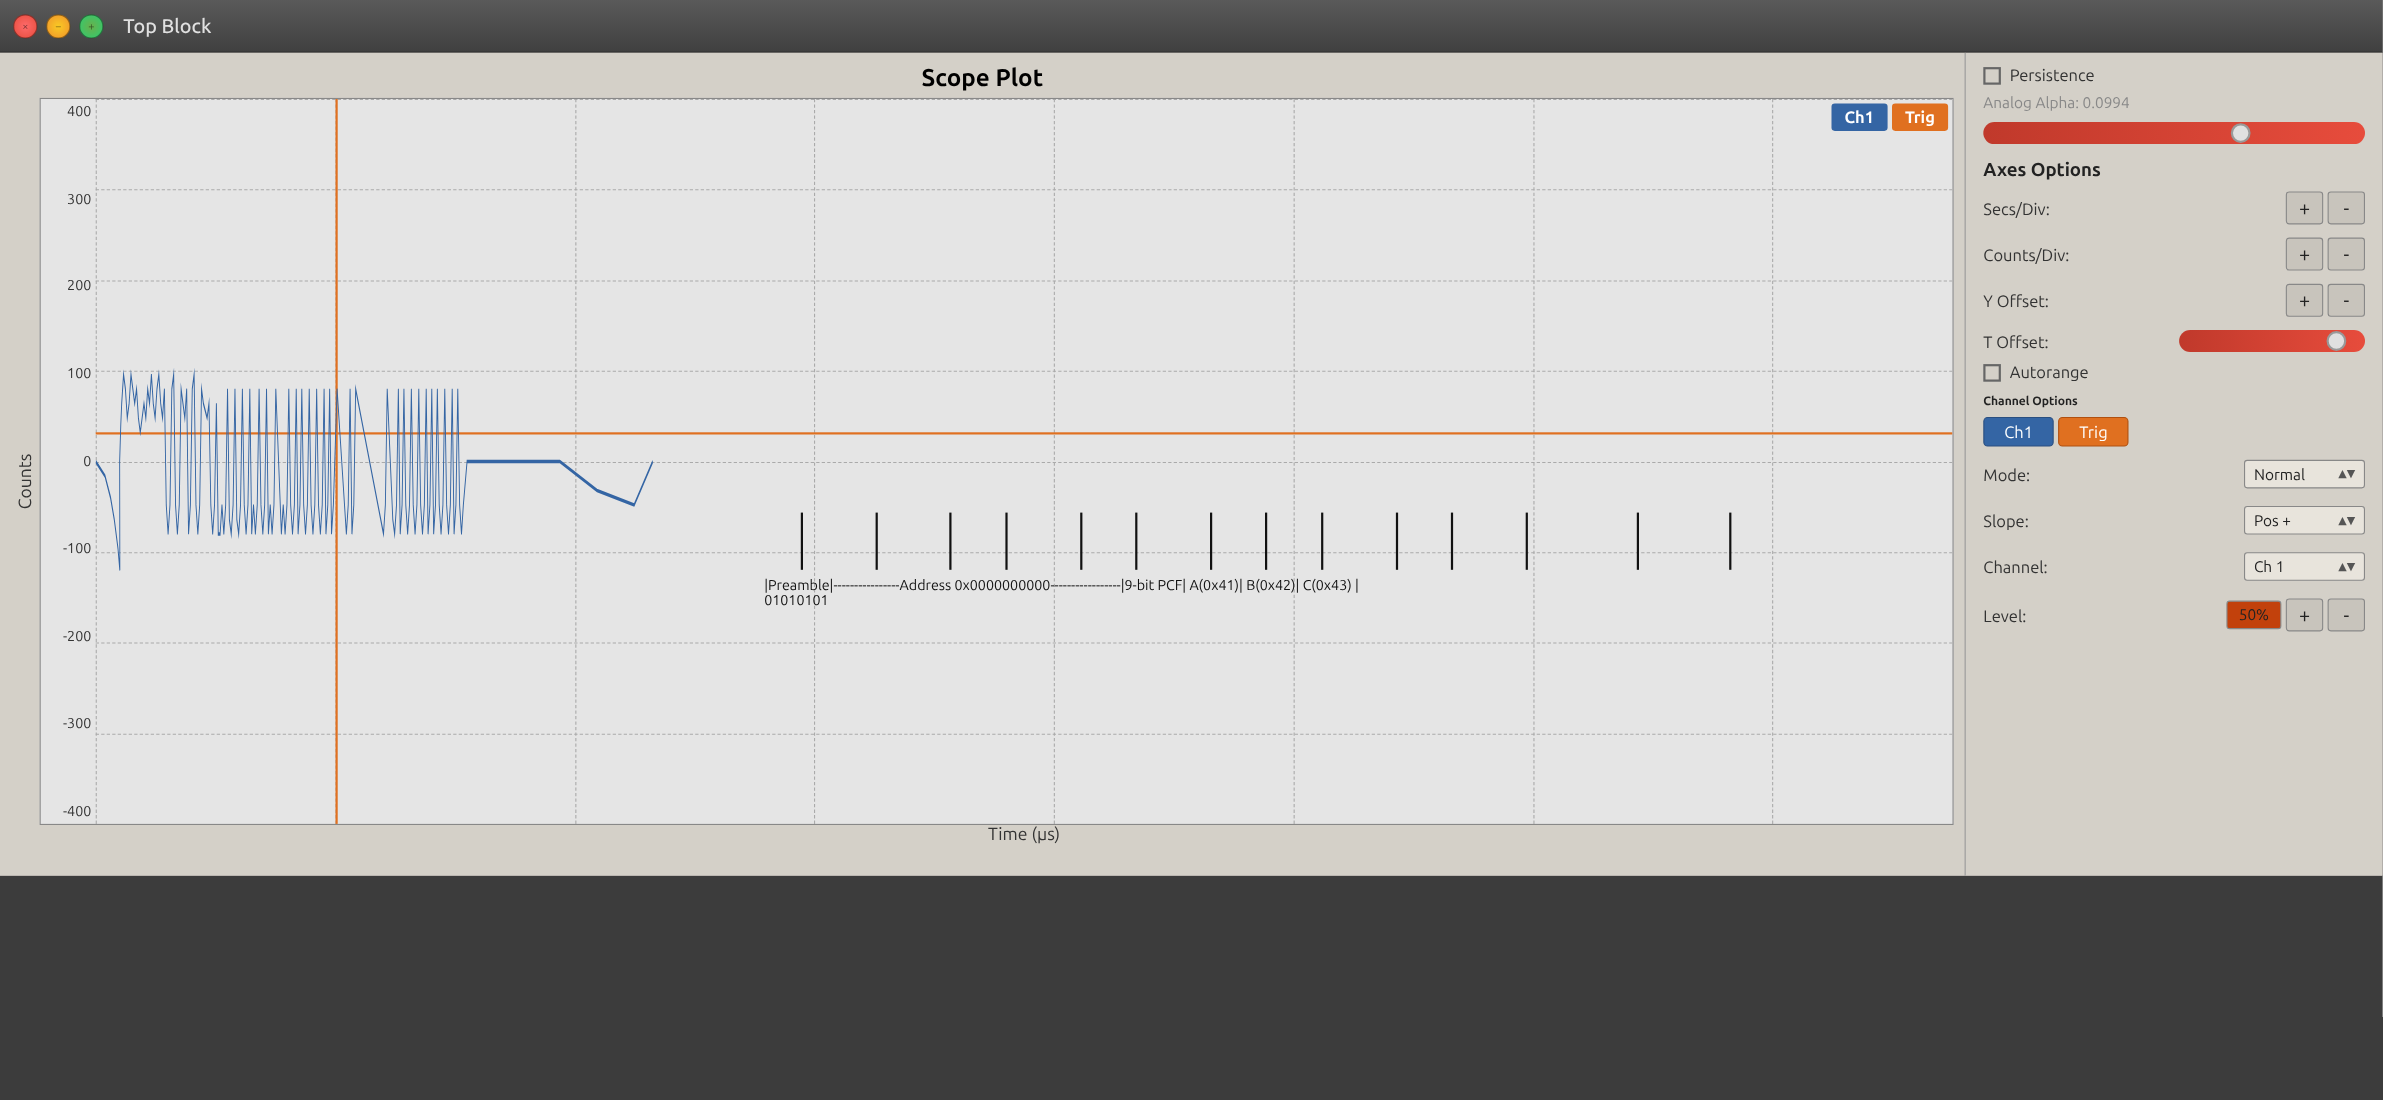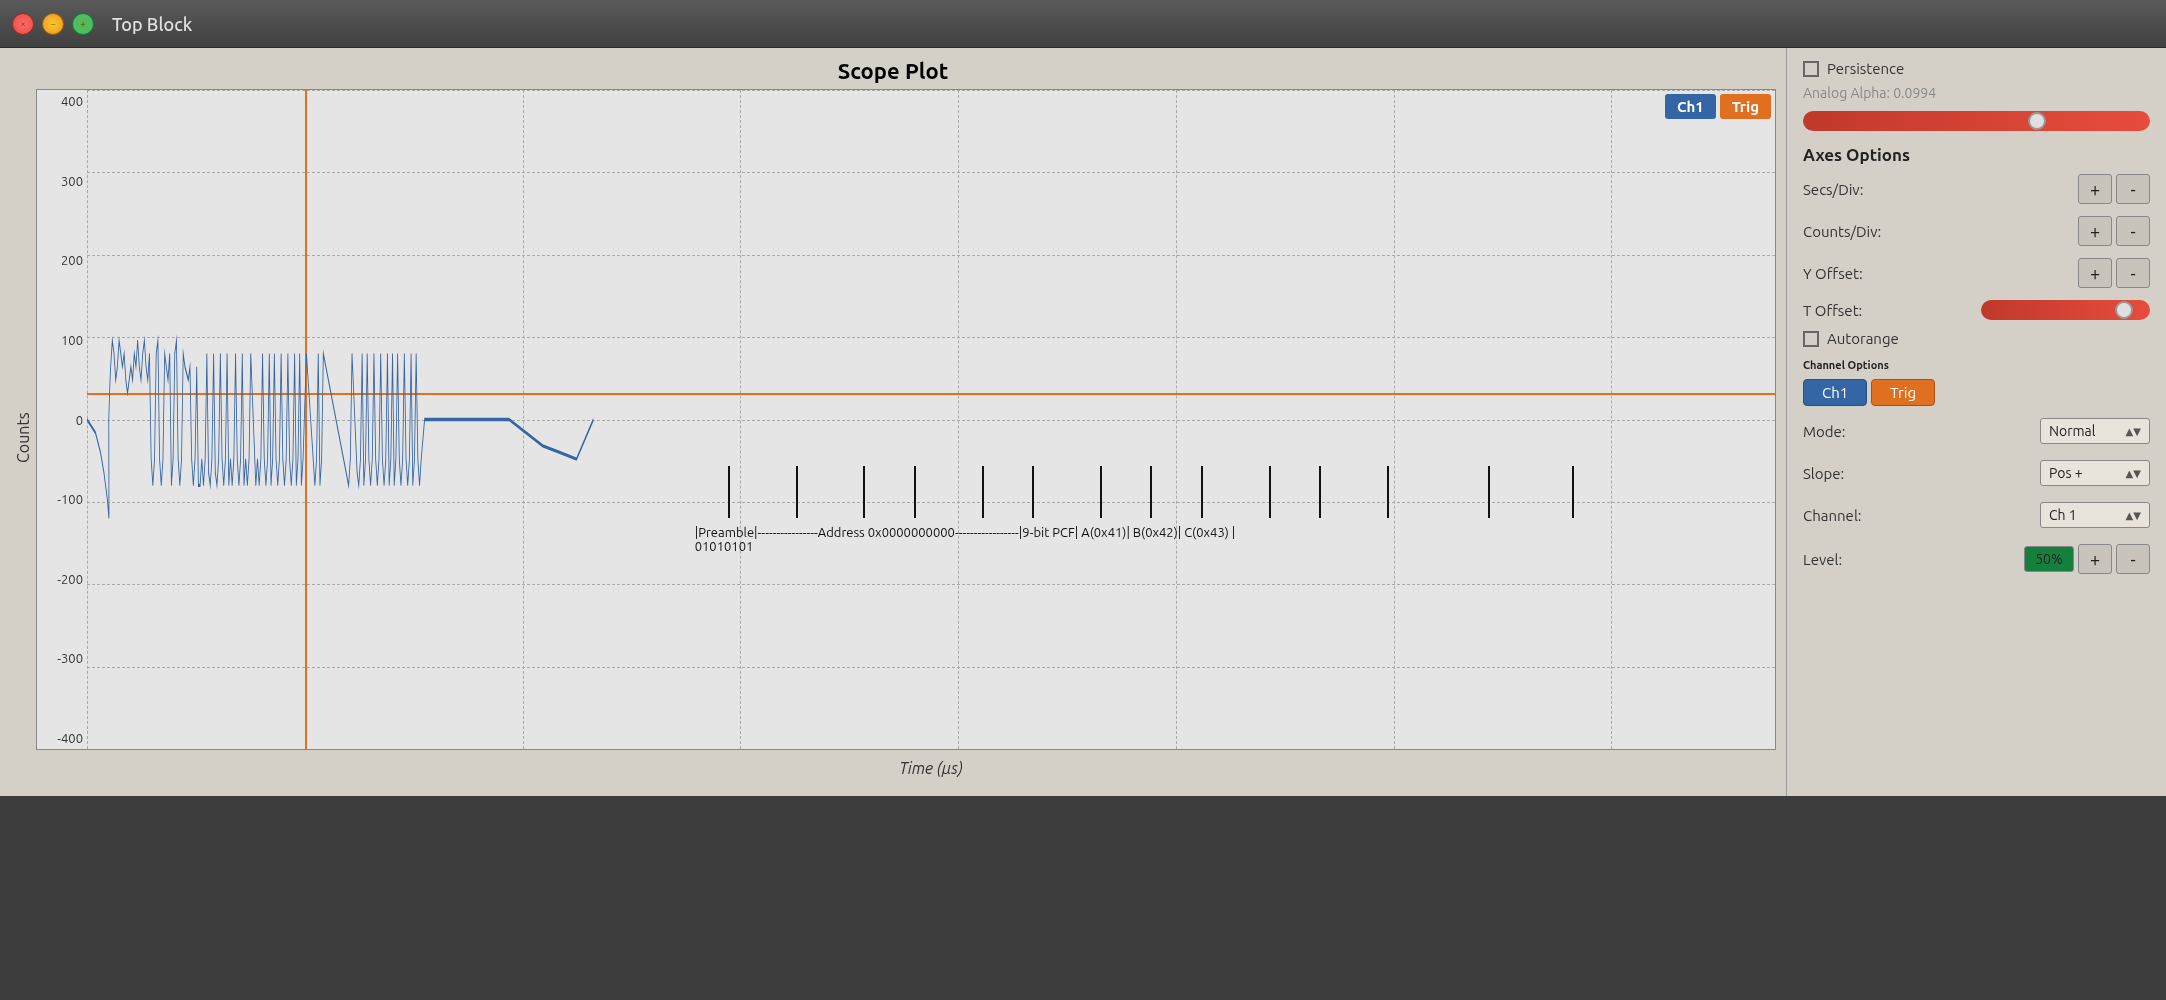--- a/index.html
+++ b/index.html
@@ -298,21 +298,21 @@
       justify-content: space-between;
     }
     .level-label {
       font-size: 15px;
       color: #333;
       flex: 1;
     }
     .level-value {
       font-size: 14px;
       color: #222;
-      background: #15803d;
+      background: #c2410c;
       border: 1px solid #888;
       border-radius: 3px;
       padding: 4px 8px;
       min-width: 50px;
       text-align: center;
     }
     .stop-btn {
       background: linear-gradient(to bottom, #e8e4dc, #c8c4bc);
       border: 1px solid #888;
       border-radius: 4px;
@@ -637,21 +637,21 @@
 01010101</div>
 
             <div class="plot-header-buttons">
               <div class="ch1-btn">Ch1</div>
               <div class="trig-btn">Trig</div>
             </div>
 
           </div>
         </div>
 
-        <div style="height:36px;padding-left:50px;display:flex;align-items:center;justify-content:center;font-style:italic;">
+        <div style="height:36px;padding-left:50px;display:flex;justify-content:center;">
           <span class="x-label">Time (μs)</span>
         </div>
       </div>
     </div>
   </div>
 
   <div class="sidebar">
 
     <div class="persistence-row">
       <div class="checkbox-ctrl"></div>

